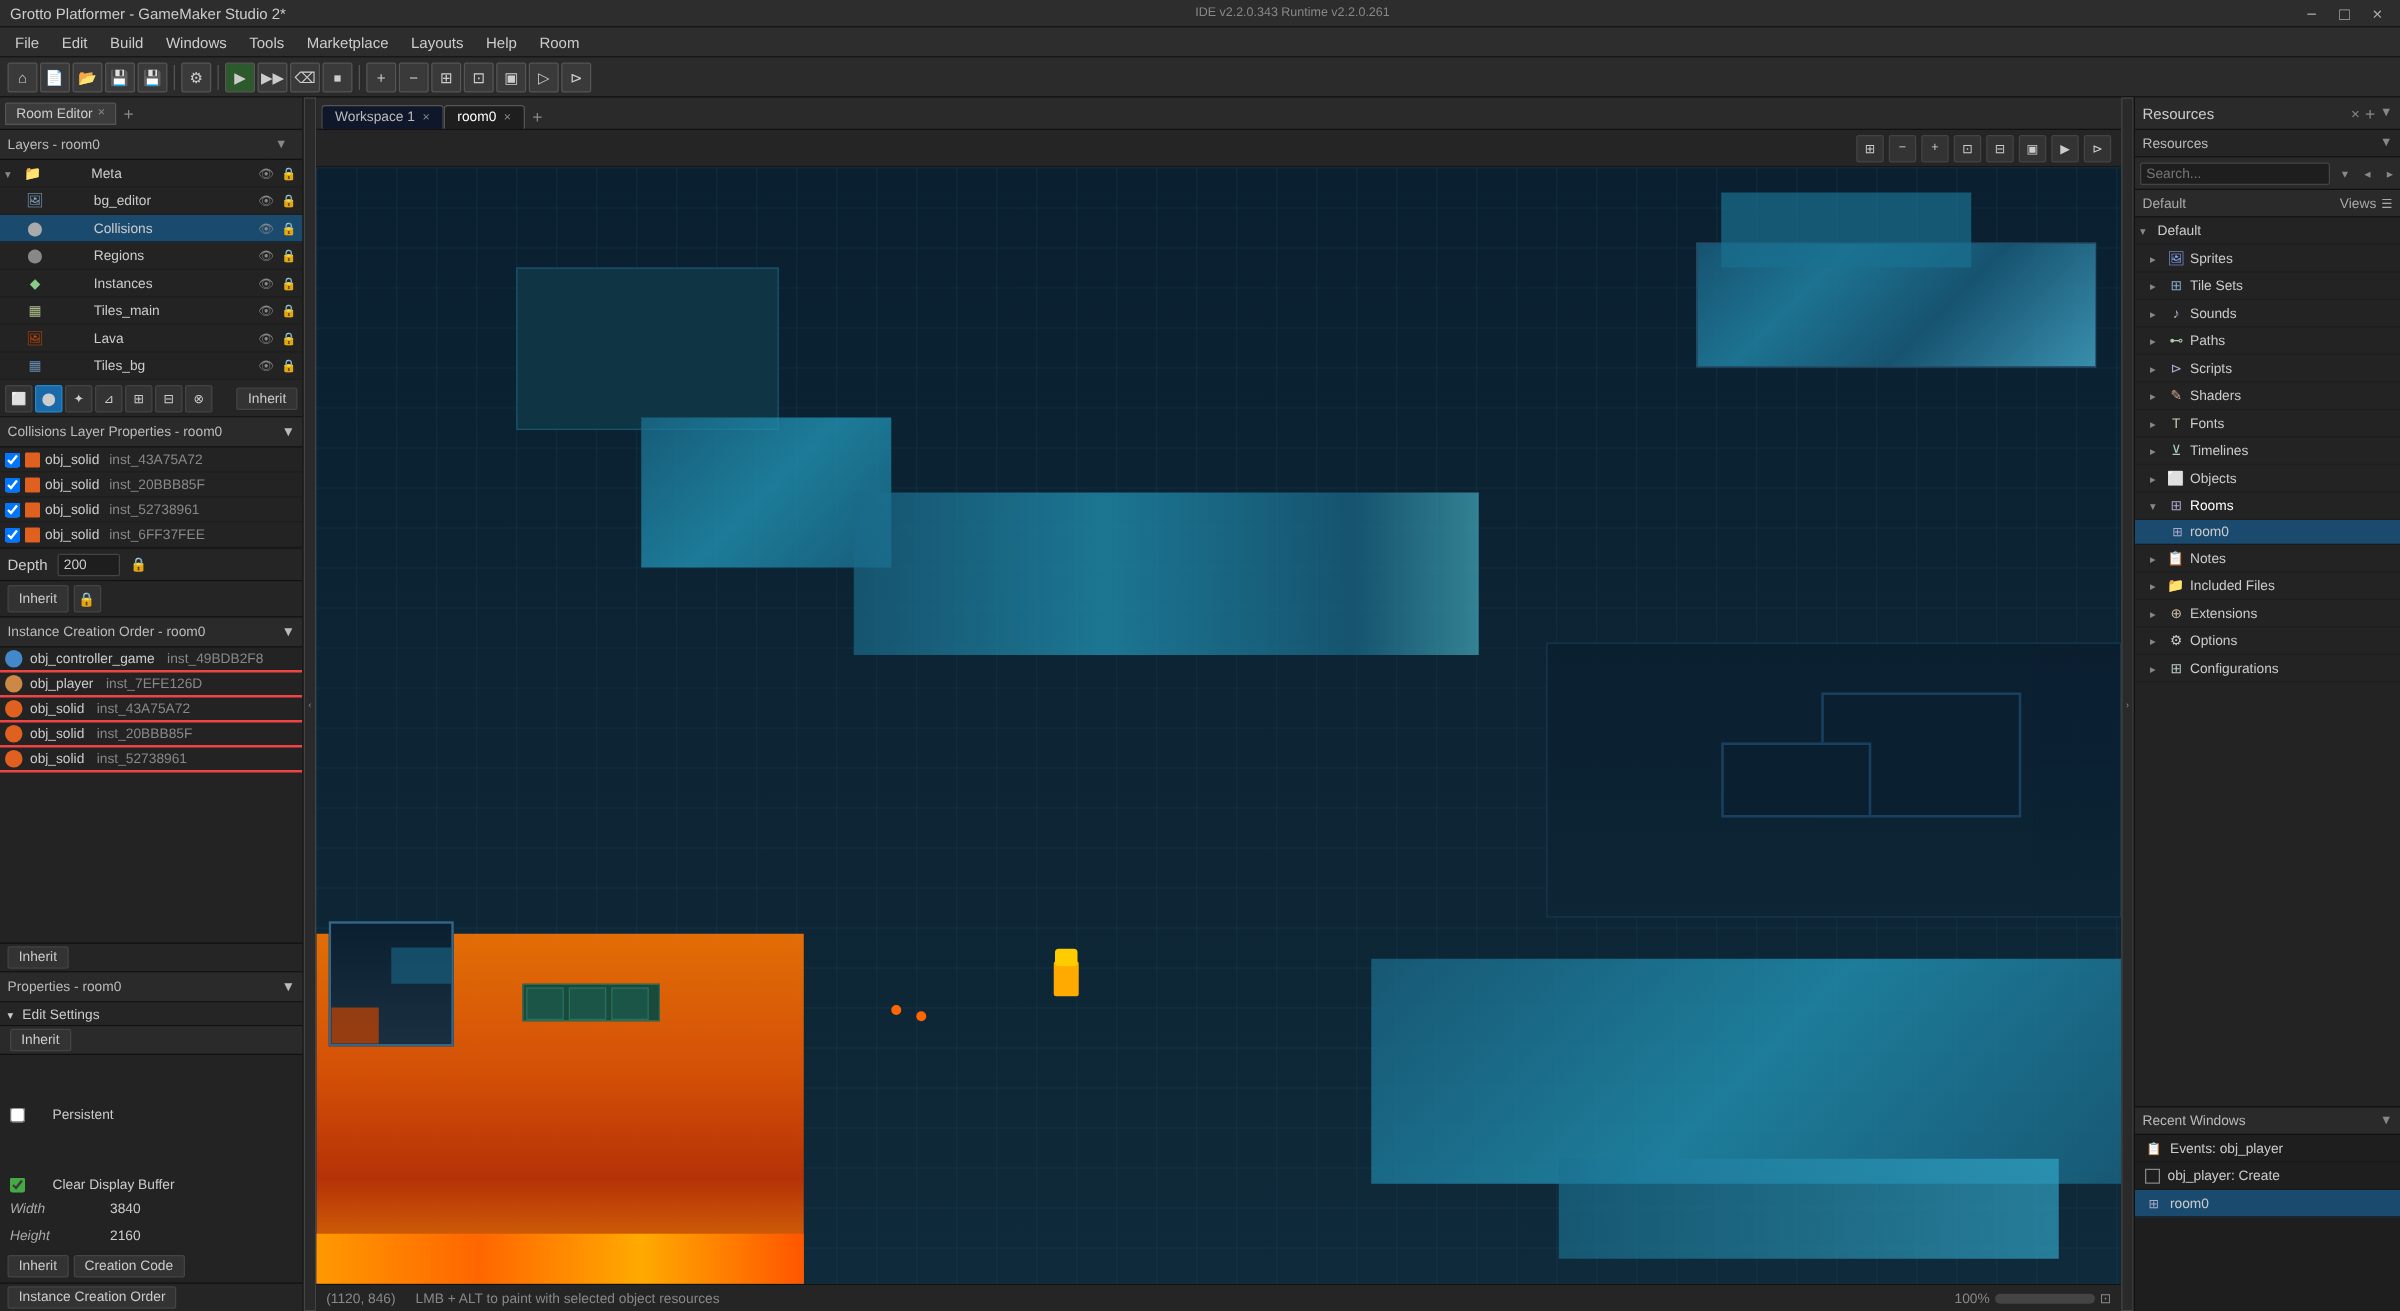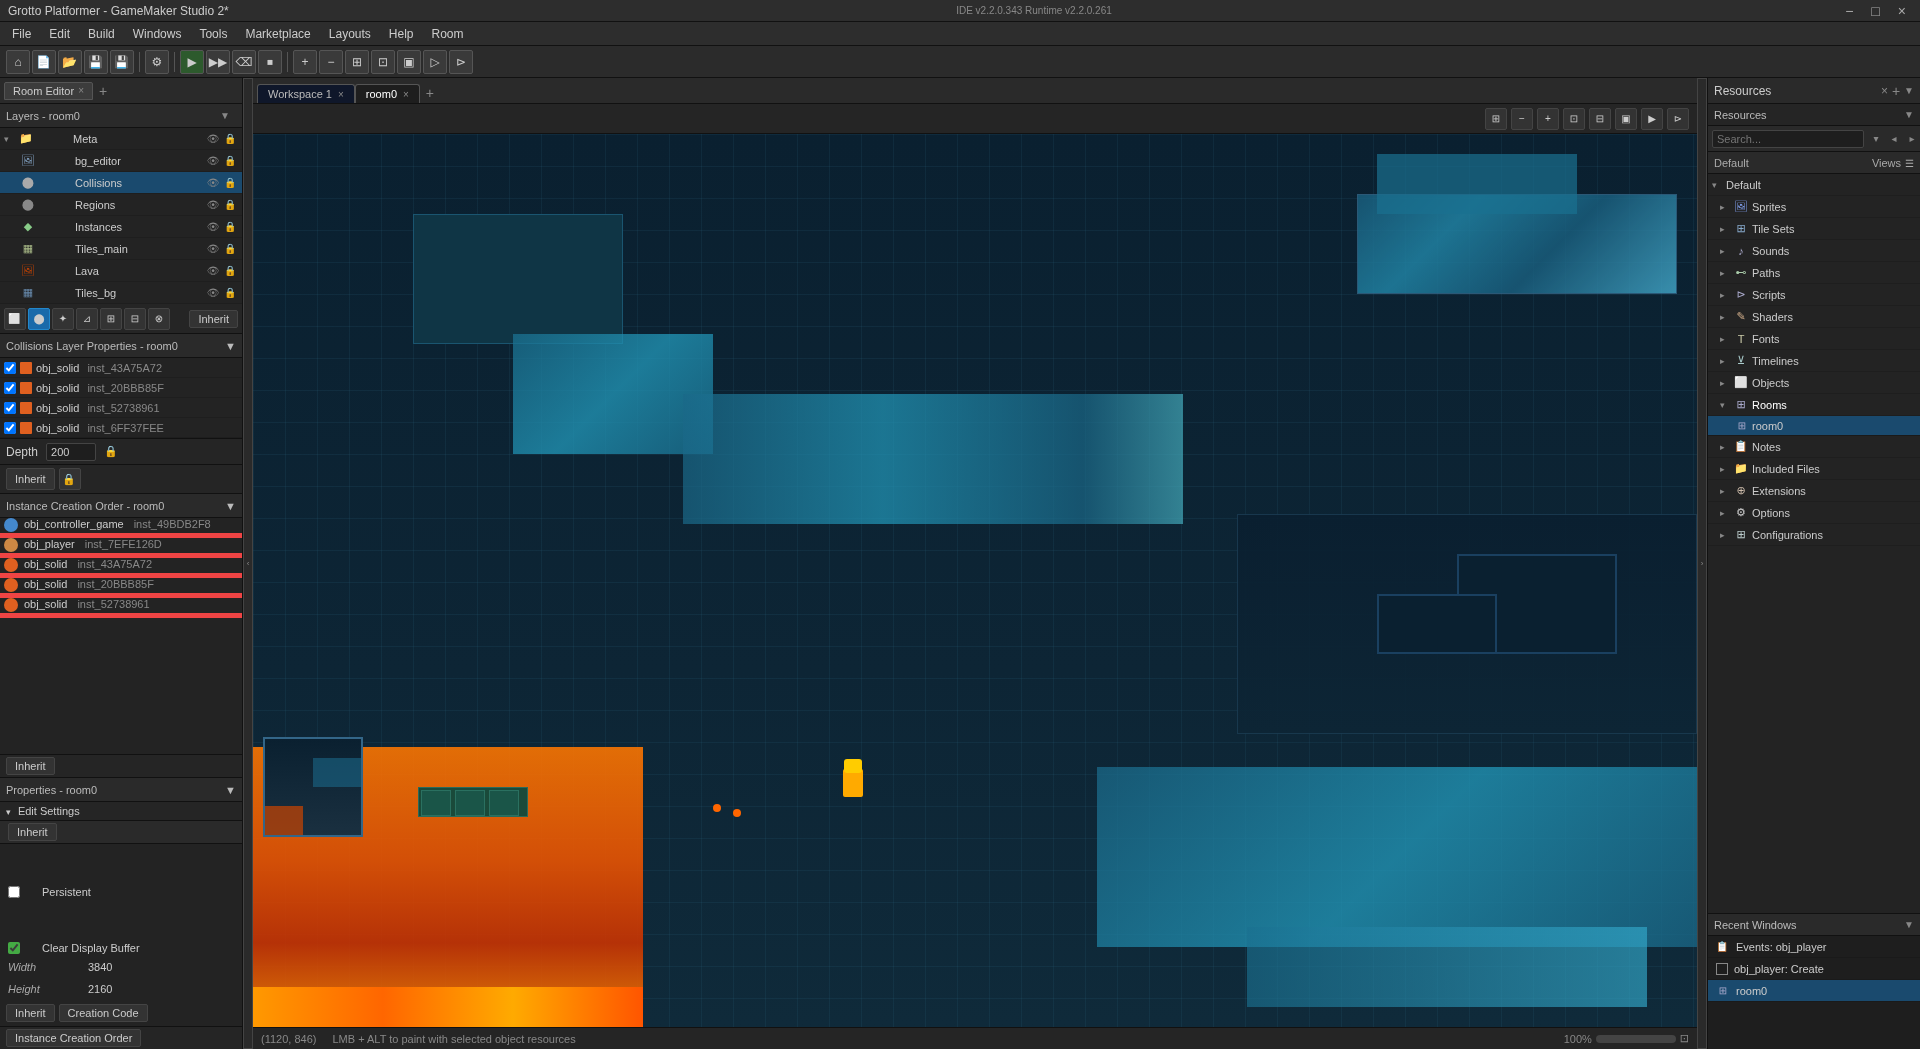--- a/index.html
+++ b/index.html
@@ -52,21 +52,21 @@
     .collision-item input[type="checkbox"] { width: 12px; height: 12px; }
     .collision-color { width: 12px; height: 12px; border-radius: 1px; flex-shrink: 0; }
 
     
     .depth-row { height: 26px; display: flex; align-items: center; padding: 0 6px; gap: 8px; background: #252525; border-bottom: 1px solid #111; }
     .depth-input { width: 50px; height: 18px; background: #1e1e1e; border: 1px solid #444; border-radius: 2px; color: #ccc; font-size: 11px; padding: 0 4px; }
 
     
     .order-section { flex: 1; overflow: hidden; display: flex; flex-direction: column; }
     .order-list { overflow-y: auto; flex: 1; }
-    .order-item { height: 20px; display: flex; align-items: flex-start; padding: 0 4px; gap: 6px; font-size: 11px; color: #ccc; border-bottom: 5px solid #ef4444; }
+    .order-item { height: 20px; display: flex; align-items: center; padding: 0 4px; gap: 6px; font-size: 11px; color: #ccc; border-bottom: 2px solid #ef4444; }
     .order-item .obj-icon { width: 14px; height: 14px; border-radius: 50%; flex-shrink: 0; }
 
     
     .props-bottom { background: #232323; border-top: 1px solid #111; }
     .prop-row { height: 22px; display: flex; align-items: center; padding: 0 8px; gap: 4px; font-size: 11px; }
     .prop-label { color: #aaa; width: 60px; font-style: italic; }
     .prop-value { color: #ccc; margin-left: 16px; }
     .checkbox-row { display: flex; align-items: center; gap: 22px; padding: 2px 8px; font-size: 11px; color: #ccc; margin-top: 40px; }
     .checkbox-row input { width: 12px; height: 12px; }
     .bottom-btns { display: flex; gap: 4px; padding: 4px 6px; }
@@ -114,21 +114,21 @@
     .resource-group-header { height: 22px; display: flex; align-items: center; padding: 0 4px; gap: 4px; cursor: pointer; font-size: 11px; color: #ccc; border-bottom: 1px solid #1e1e1e; }
     .resource-group-header.expanded { color: #fff; }
     .r-chevron { font-size: 9px; color: #888; width: 10px; }
     .r-icon { width: 14px; height: 14px; display: flex; align-items: center; justify-content: center; font-size: 11px; }
     .r-label { flex: 1; font-size: 11px; }
     .resource-child { height: 20px; display: flex; align-items: center; padding: 0 4px 0 20px; gap: 4px; font-size: 11px; color: #ccc; border-bottom: 1px solid #1a1a1a; cursor: pointer; }
     .resource-child.selected { background: #1a4a6e; }
     .resource-child .r-child-icon { width: 12px; height: 12px; display: flex; align-items: center; justify-content: center; font-size: 10px; }
 
     
-    .recent-section { height: 136px; background: #1e1e1e; border-top: 1px solid #111; flex-shrink: 0; }
+    .recent-section { height: 164px; background: #1e1e1e; border-top: 1px solid #111; flex-shrink: 0; }
     .recent-header { height: 22px; background: #2a2a2a; display: flex; align-items: center; justify-content: space-between; padding: 0 6px; font-size: 11px; color: #bbb; cursor: pointer; border-bottom: 1px solid #111; }
     .recent-item { height: 22px; display: flex; align-items: center; padding: 0 8px; gap: 6px; font-size: 11px; color: #ccc; border-bottom: 1px solid #1a1a1a; cursor: pointer; }
     .recent-item.selected { background: #1a4a6e; }
     .recent-item-icon { width: 14px; height: 14px; display: flex; align-items: center; justify-content: center; font-size: 10px; }
 
     
     ::-webkit-scrollbar { width: 8px; height: 8px; }
     ::-webkit-scrollbar-track { background: #1a1a1a; }
     ::-webkit-scrollbar-thumb { background: #444; border-radius: 2px; }
 
@@ -504,21 +504,21 @@
       <input class="search-input" type="text" placeholder="Search..." style="">
       <div class="search-btns">
         <span class="search-btn">▾</span>
         <span class="search-btn">◂</span>
         <span class="search-btn">▸</span>
       </div>
     </div>
 
     <div class="resources-views">
       <span>Default</span>
-      <div style="display:flex;gap:4px;align-items:flex-end;margin-left:25px;">
+      <div style="display:flex;gap:4px;align-items:center;margin-left:25px;">
         <span>Views</span>
         <span style="cursor:pointer;font-size:10px;">☰</span>
       </div>
     </div>
 
     <div class="resource-tree">
       <div class="resource-group-header">
         <span class="r-chevron">▾</span>
         <span class="r-label">Default</span>
       </div>

